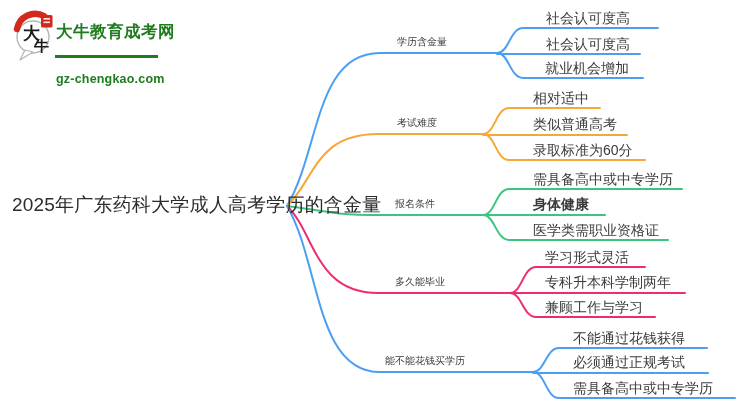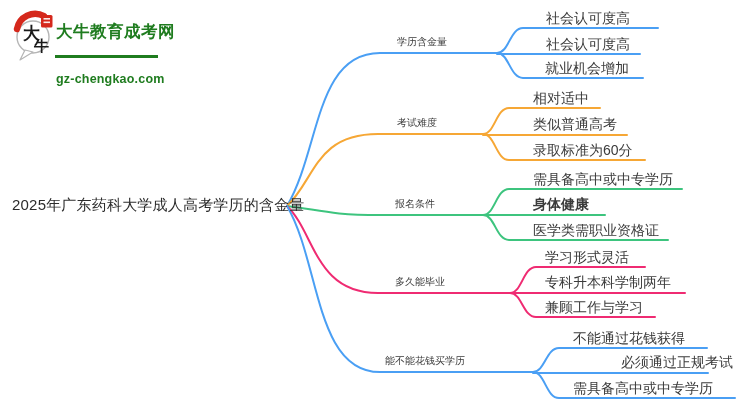--- a/index.html
+++ b/index.html
@@ -6,21 +6,21 @@
   #stage{
     position:relative;width:750px;height:410px;background:#ffffff;overflow:hidden;
     font-family:"Liberation Sans","DejaVu Sans",sans-serif;
   }
   #lines{position:absolute;left:0;top:0;}
   #lines path{fill:none;stroke-width:2;stroke-linecap:round;}
   .node{
     position:absolute;white-space:nowrap;line-height:16px;
     font-size:14px;color:#3b3b3b;
   }
-  .root-node{font-size:15px;color:#2c2c2c;font-weight:500;letter-spacing:0.2px;}
+  .root-node{font-size:19px;color:#2c2c2c;font-weight:500;letter-spacing:0.2px;}
   .branch-label{font-size:10px;color:#3b3b3b;}
   .child-label{font-size:14px;color:#3b3b3b;}
   
   #logo{position:absolute;left:12px;top:8px;width:230px;height:52px;}
   #logo-icon{position:absolute;left:0;top:0;}
   .logo-title{
     position:absolute;left:44px;top:13px;font-size:16.5px;font-weight:bold;
     letter-spacing:0.5px;
   }
   .logo-sub{
@@ -104,16 +104,16 @@
 
   <div class="node child-label" style="left:533px;top:171px;">需具备高中或中专学历</div>
   <div class="node child-label" style="left:533px;top:196px;font-weight:bold;">身体健康</div>
   <div class="node child-label" style="left:533px;top:222px;">医学类需职业资格证</div>
 
   <div class="node child-label" style="left:545px;top:249px;text-align:center;">学习形式灵活</div>
   <div class="node child-label" style="left:545px;top:274px;">专科升本科学制两年</div>
   <div class="node child-label" style="left:545px;top:299px;">兼顾工作与学习</div>
 
   <div class="node child-label" style="left:573px;top:330px;">不能通过花钱获得</div>
-  <div class="node child-label" style="left:573px;top:354px;margin-left:48px;">必须通过正规考试</div>
+  <div class="node child-label" style="left:573px;top:354px;">必须通过正规考试</div>
   <div class="node child-label" style="left:573px;top:380px;">需具备高中或中专学历</div>
 
 </div>
 
 </body></html>

